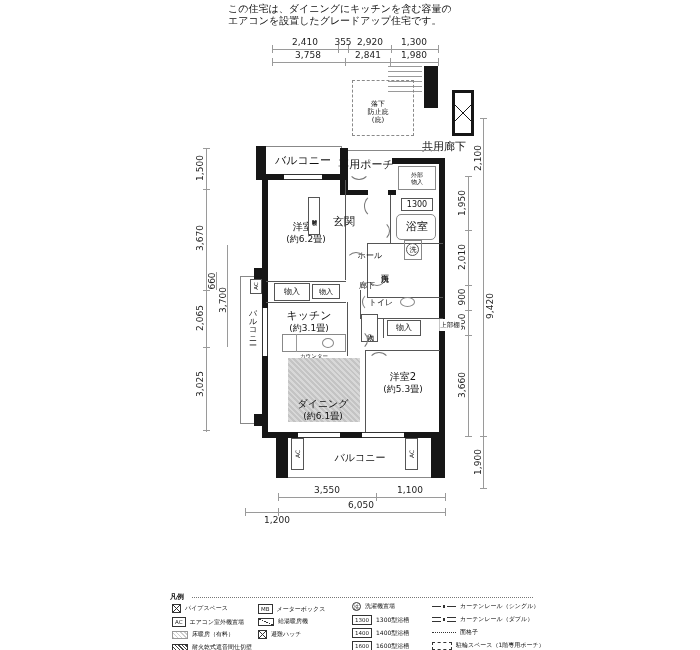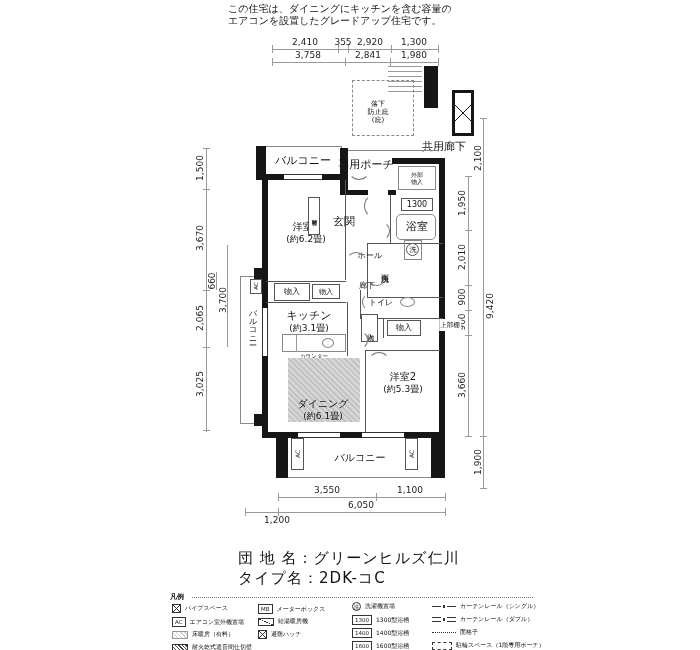--- a/index.html
+++ b/index.html
@@ -250,22 +250,20 @@
 
   <div class="arc" style="left:364px;top:194px;width:24px;height:24px;border-left-color:#777;"></div>
   <div class="arc" style="left:346px;top:252px;width:20px;height:20px;border-top-color:#777;"></div>
   <div class="arc" style="left:370px;top:221px;width:20px;height:20px;border-right-color:#777;"></div>
   <div class="arc" style="left:368px;top:268px;width:18px;height:18px;border-bottom-color:#777;"></div>
   <div class="arc" style="left:362px;top:293px;width:18px;height:18px;border-left-color:#777;"></div>
   <div class="arc" style="left:368px;top:352px;width:22px;height:22px;border-top-color:#777;"></div>
   <div class="arc" style="left:348px;top:158px;width:22px;height:22px;border-bottom-color:#777;"></div>
   <div class="arc" style="left:348px;top:330px;width:20px;height:20px;border-right-color:#777;"></div>
 
-  <div class="footer-big" style="left:238px;top:549px;">団 地 名：グリーンヒルズ仁川</div>
-  <div class="footer-big" style="left:238px;top:569px;">タイプ名：2DK-コC</div>
 
   <div class="lg-title" style="left:170px;top:592px;">凡例</div>
   <div class="lg-rule" style="left:192px;top:597px;width:341px;"></div>
 
   <div class="lg-row" style="left:172px;top:604px;">
     <span class="lg-xbox"></span>
     <span class="lg-label">パイプスペース</span>
   </div>
   <div class="lg-row" style="left:172px;top:617px;">
     <span class="lg-textbox">AC</span>

